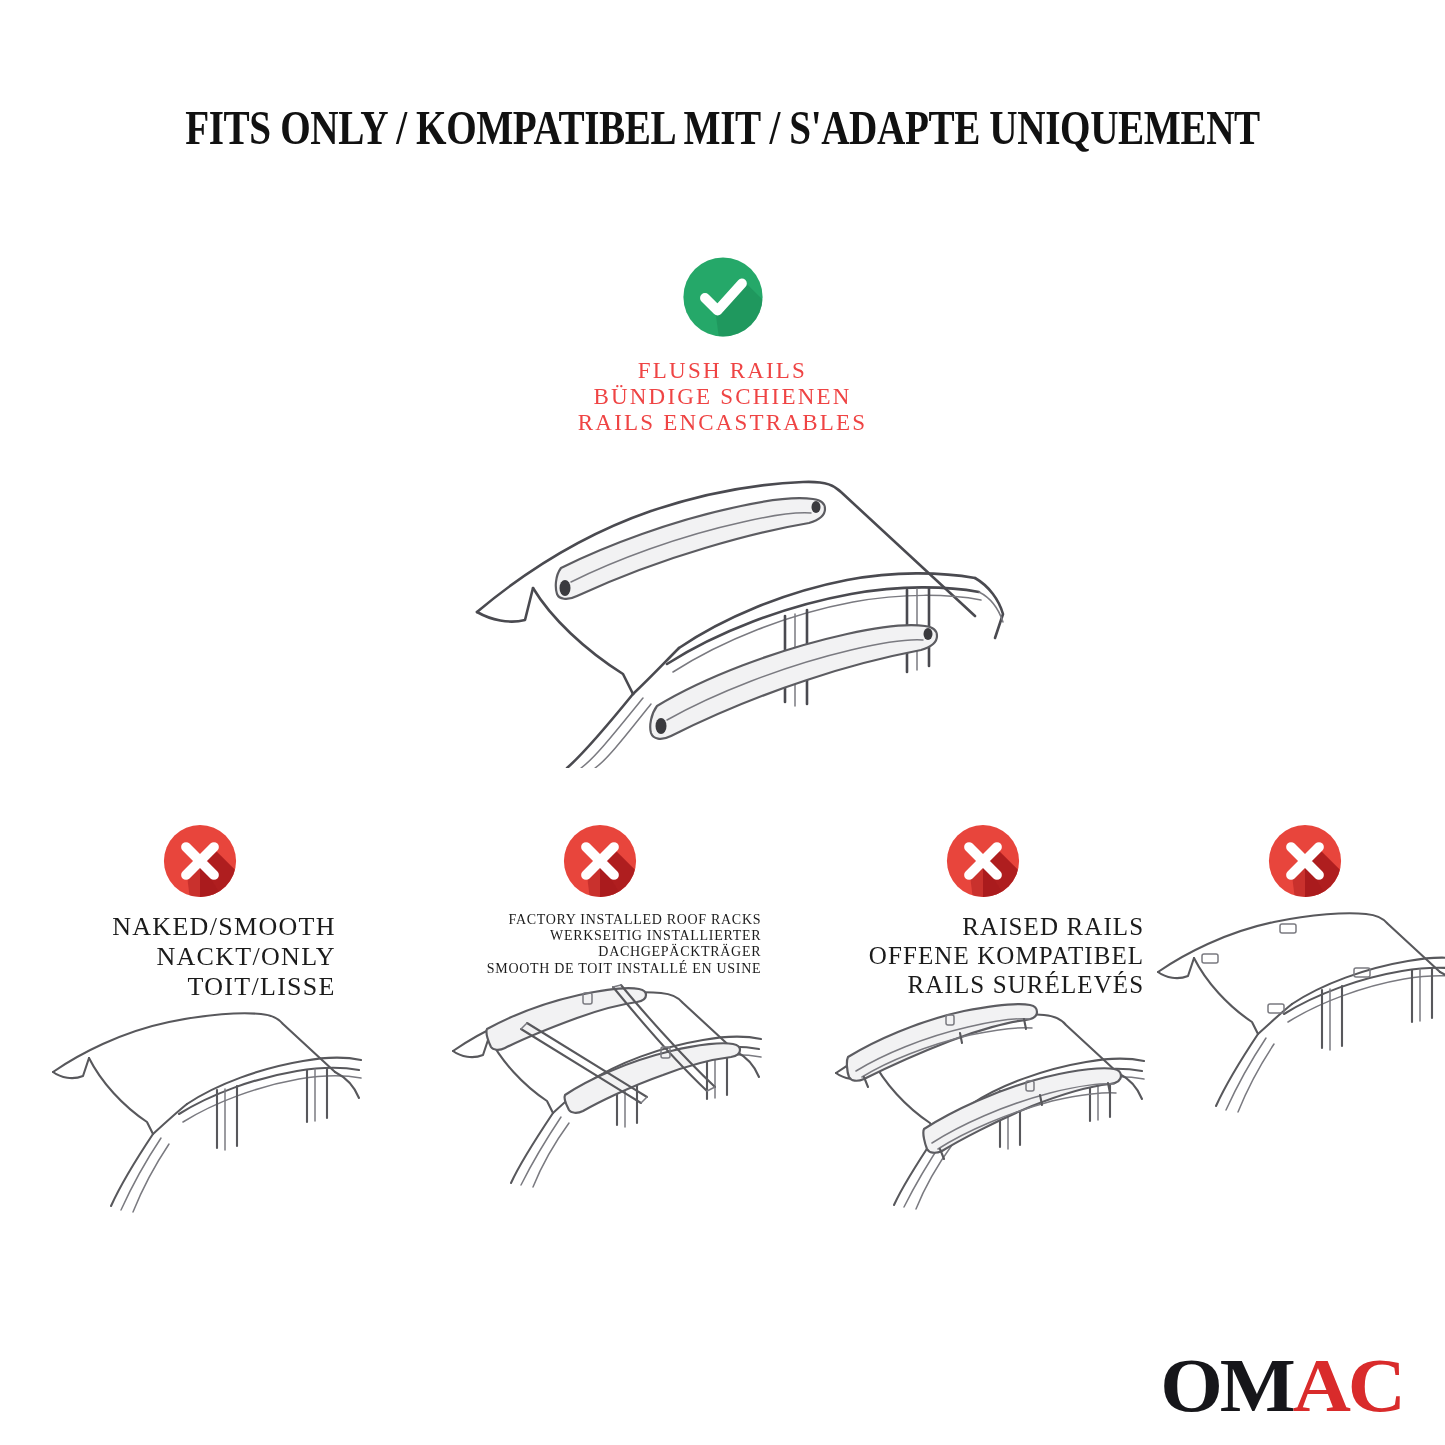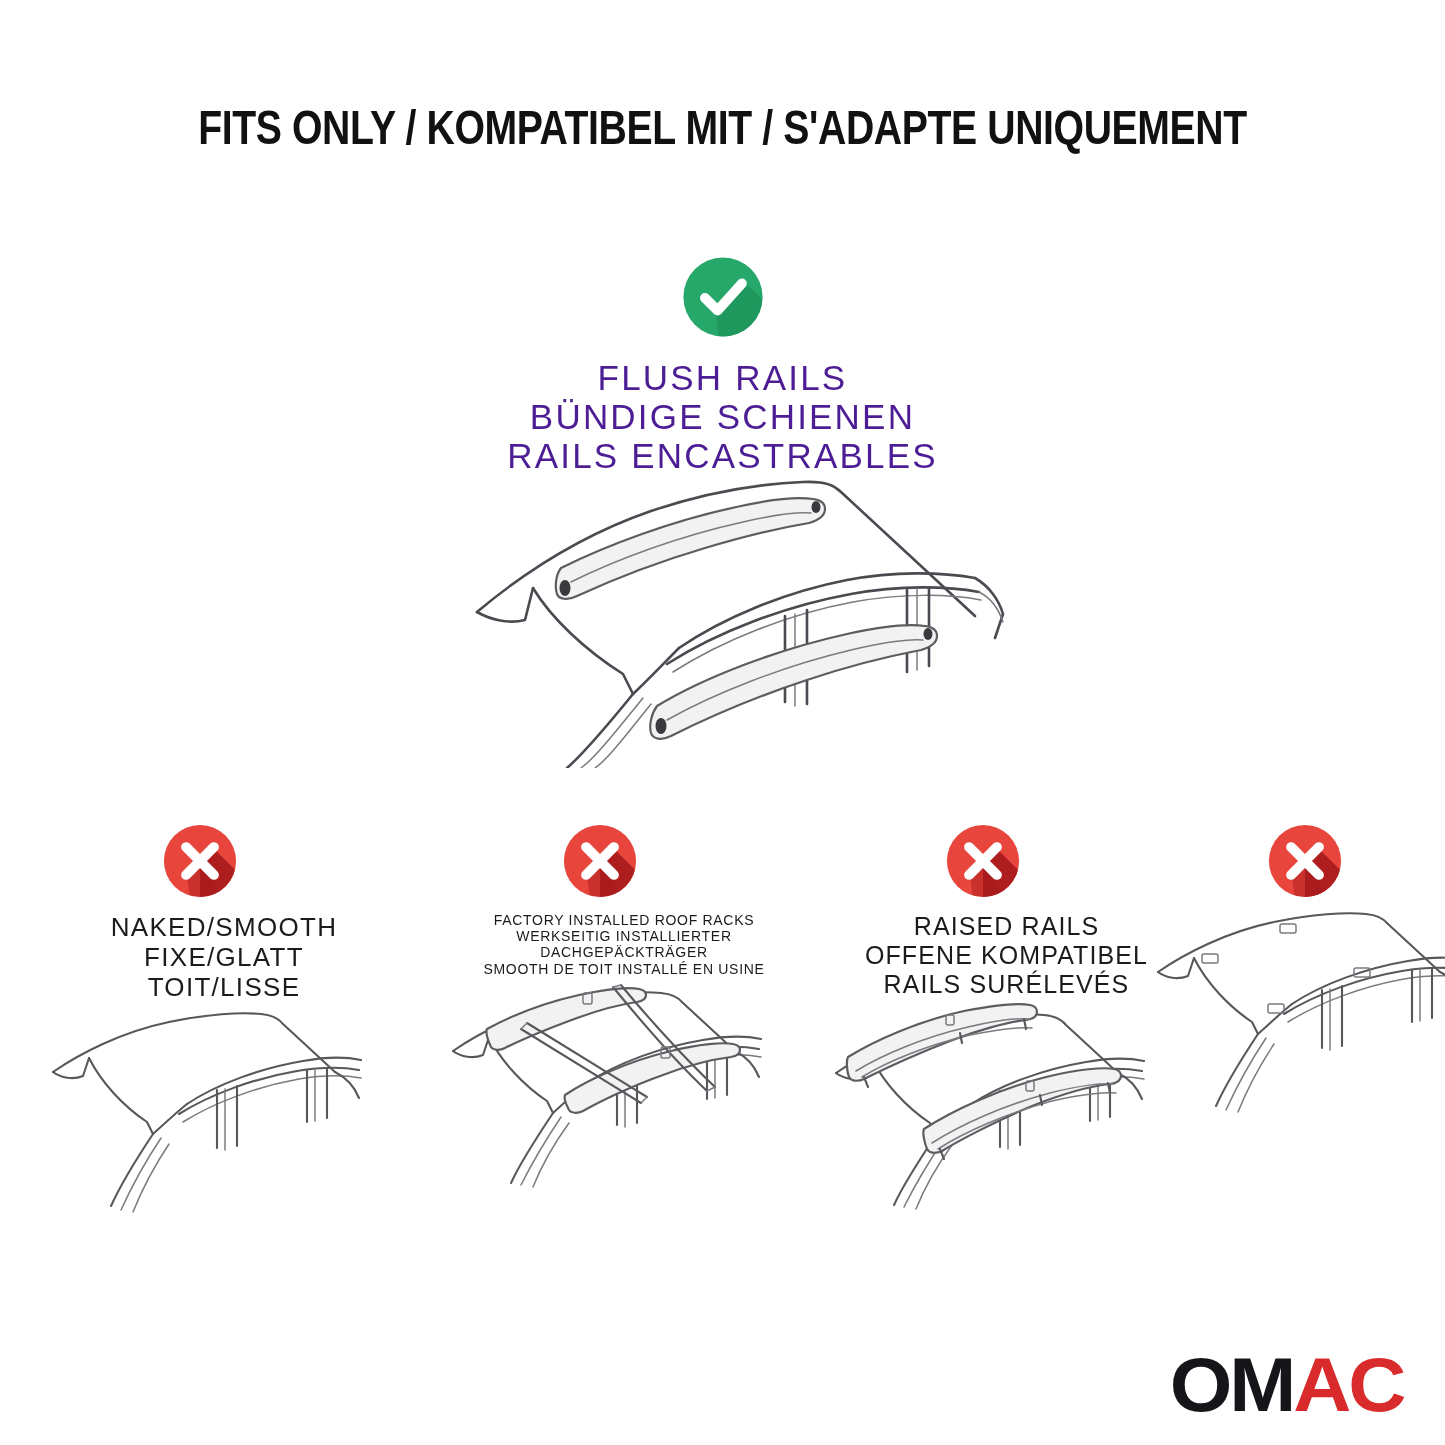--- a/index.html
+++ b/index.html
@@ -4,21 +4,21 @@
 <style>
   html,body{margin:0;padding:0;}
   body{
     width:1445px;height:1445px;
     background:#ffffff;
     font-family:"Liberation Sans","DejaVu Sans",sans-serif;
     color:#111111;
     overflow:hidden;
     position:relative;
   }
-  .page{position:absolute;inset:0;}
+  .page{position:absolute;inset:0;font-family:Liberation Serif, serif;}
 
   
   .title{
     position:absolute;
     left:0;right:0;
     top:103px;
     text-align:center;
     font-weight:700;
     font-size:49px;
     letter-spacing:-0.5px;
@@ -43,23 +43,23 @@
     width:90px;height:90px;
     display:block;
   }
   .badge svg{display:block;width:100%;height:100%;}
 
   .flush-labels{
     margin-top:16px;
     text-align:center;
     line-height:1.12;
     font-weight:300;
-    font-size:35px;
+    font-size:23px;
     letter-spacing:2.2px;
-    color:#4c1d95;
+    color:#ef4444;
   }
   .flush-labels div{white-space:nowrap;}
 
   
   .hero-car{
     position:absolute;
     left:455px;
     top:468px;
     width:560px;
     height:300px;
@@ -84,21 +84,21 @@
   .col-3{width:280px;}
 
   .x-badge{
     width:82px;height:82px;
     display:block;
   }
   .x-badge svg{display:block;width:100%;height:100%;}
 
   .col-labels{
     margin-top:10px;
-    text-align:center;
+    text-align:right;
     line-height:1.16;
     font-weight:300;
     color:#1b1b1b;
     letter-spacing:1.1px;
     margin-left:48px;
   }
   .col-0 .col-labels{font-size:26px;letter-spacing:1.3px;}
   .col-1 .col-labels{font-size:14px;letter-spacing:0.7px;}
   .col-2 .col-labels{font-size:25px;letter-spacing:1.1px;}
   .col-3 .col-labels{font-size:24px;letter-spacing:1.3px;}
@@ -225,21 +225,21 @@
           <circle cx="50" cy="50" r="44" fill="#e8453c"></circle>
           <g clip-path="url(#xc0)">
             <path d="M50 50 L66 34 L99 67 L99 99 L50 99 Z" fill="#a5181a" opacity="0.85"></path>
             <path d="M34 66 L50 50 L80 99 L38 99 Z" fill="#a5181a" opacity="0.45"></path>
           </g>
           <path d="M33 33 L67 67 M67 33 L33 67" fill="none" stroke="#ffffff" stroke-width="12" stroke-linecap="round" stroke-linejoin="round"></path>
         </svg>
       </span>
       <div class="col-labels">
         <div>NAKED/SMOOTH</div>
-        <div>FIXE/GLATT</div>
+        <div>NACKT/ONLY</div>
         <div>TOIT/LISSE</div>
       </div>
       <div class="small-car">
         <svg viewBox="0 0 330 215" xmlns="http://www.w3.org/2000/svg">
           <path class="ln" d="M18 62 C44 44 86 22 134 12 C172 4 206 2 226 4 C238 5 244 9 248 14 L300 62"></path>
           <path class="ln" d="M18 62 C26 68 38 70 48 66 L54 48"></path>
           <path class="ln" d="M54 48 C66 72 88 96 112 112 L118 124"></path>
           <path class="ln" d="M118 124 C130 113 142 102 152 94"></path>
           <path class="ln" d="M152 94 C182 74 226 58 268 51 C290 47 312 47 326 50"></path>
           <path class="ln" d="M144 104 C176 84 220 68 262 61 C286 57 308 57 324 60"></path>

